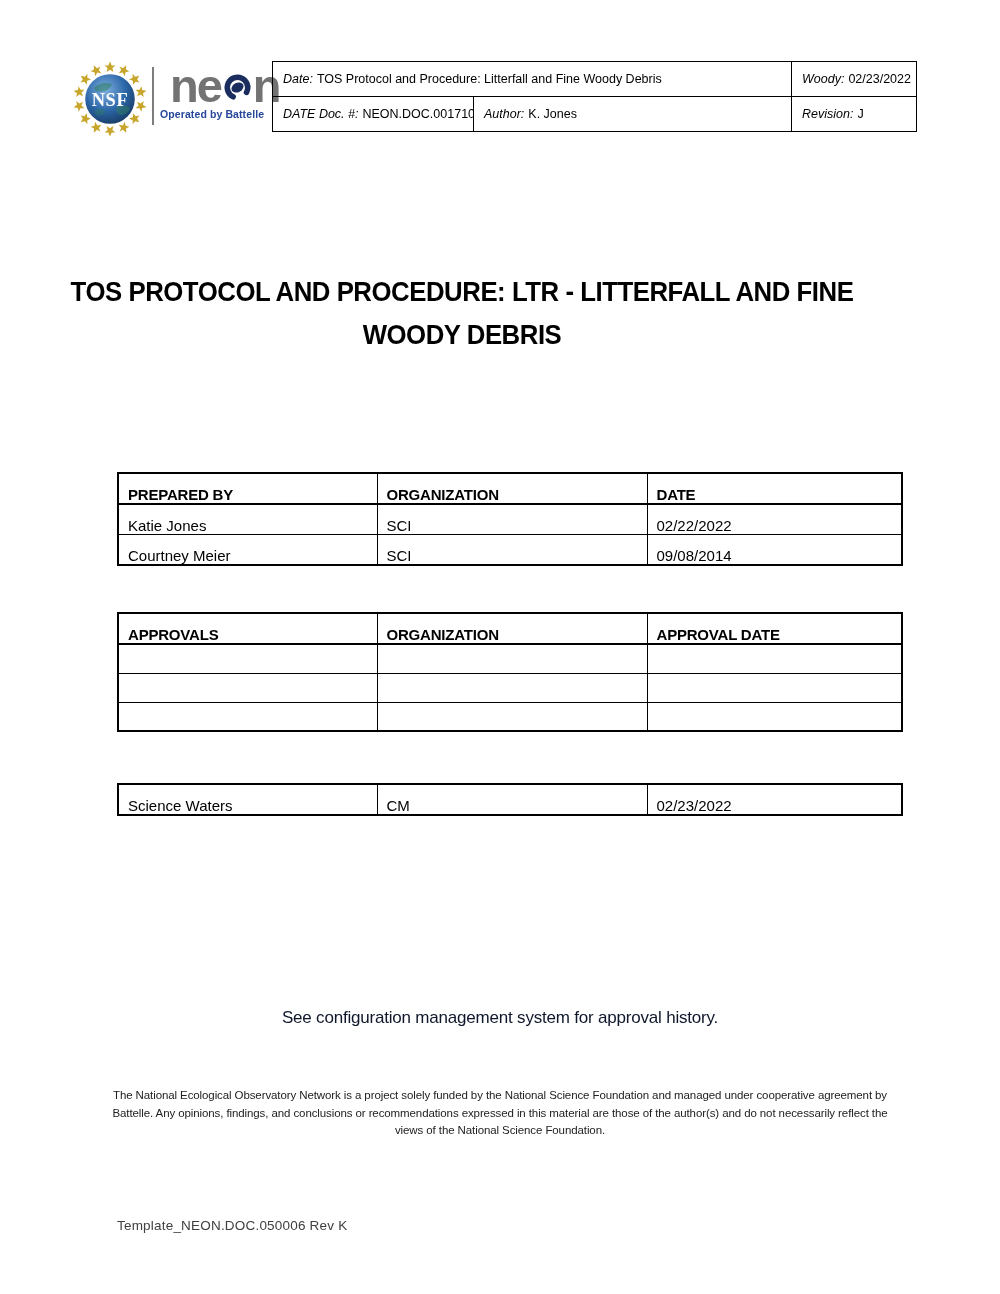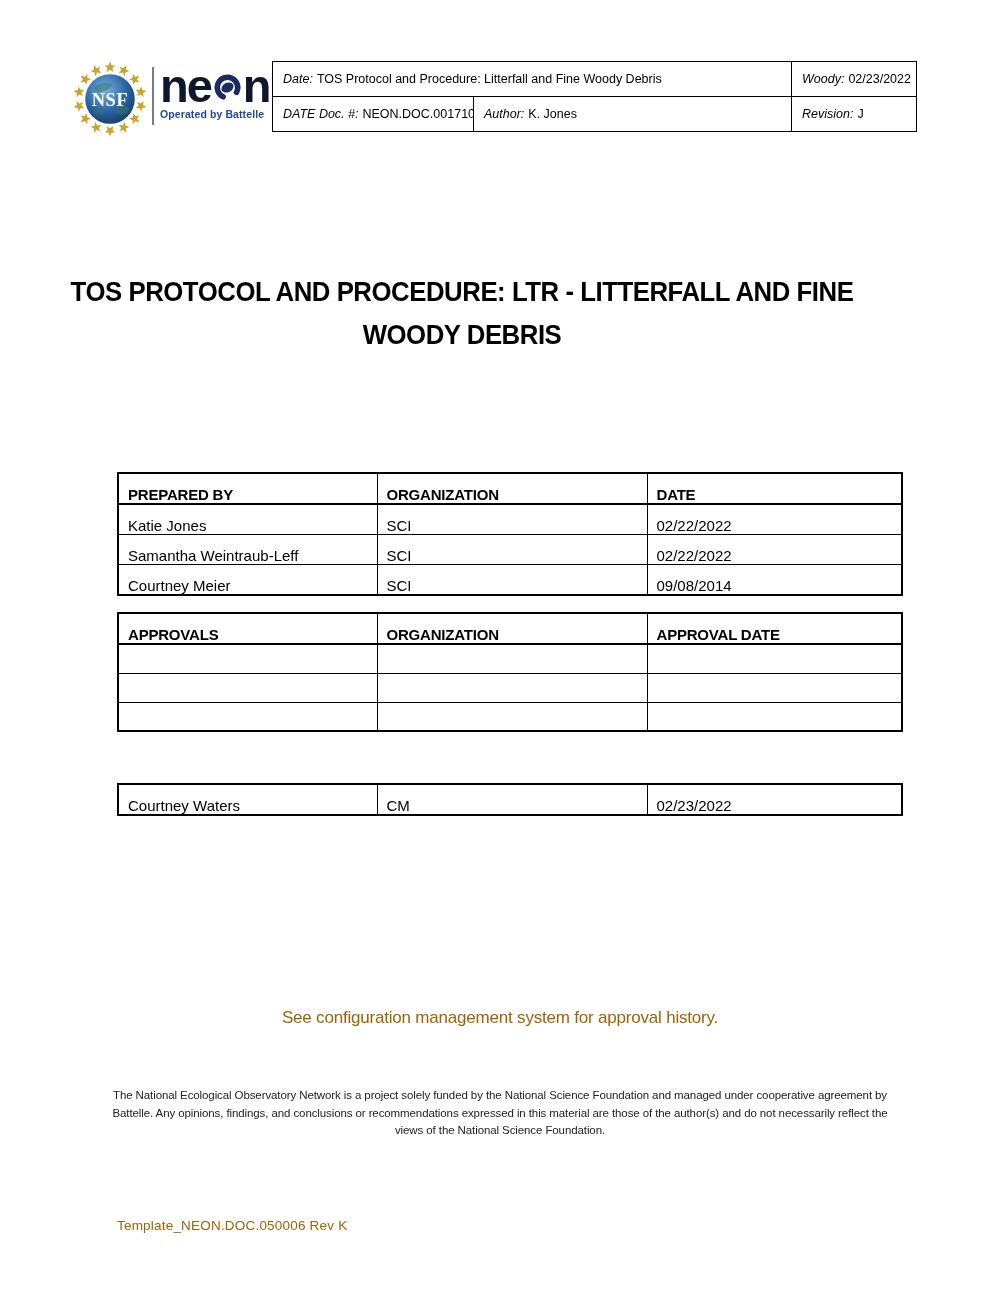--- a/index.html
+++ b/index.html
@@ -58,30 +58,30 @@
     font-size: 15px; padding: 12px 4px 0 9px; white-space: nowrap; overflow: hidden;
   }
   .doc-table tr.hdr td { font-weight: bold; border-bottom: 2px solid #000; letter-spacing: -0.2px; }
   .t-prepared { top: 472px; }
   .t-approvals { top: 612px; }
   .t-released { top: 783px; }
 
   
   .approval-note {
     position: absolute; top: 1008px; left: 0; width: 1000px;
-    text-align: center; font-size: 17px; letter-spacing: -0.2px; color: #a16207;
+    text-align: center; font-size: 17px; letter-spacing: -0.2px; color: #0f172a;
   }
   .disclaimer {
     position: absolute; top: 1087px; left: 104px; width: 792px;
     text-align: center; font-size: 11.5px; line-height: 17.5px; color: #222;
     letter-spacing: -0.1px;
   }
   .template-note {
     position: absolute; left: 117px; top: 1218px;
-    font-size: 13.5px; color: #a16207; letter-spacing: 0.2px;
+    font-size: 13.5px; color: #404040; letter-spacing: 0.2px;
   }
 </style>
 </head>
 <body>
 
 <div class="page">
 
   <div class="nsf-logo">
     <svg viewBox="0 0 74 74" width="78" height="78" aria-hidden="true">
       <defs>
@@ -112,21 +112,21 @@
       <path d="M22,26 q9,-7 17,-3 q-3,7 -11,7 q-7,0 -6,-4z" fill="#2f7d62" opacity="0.55"></path>
       <path d="M44,44 q8,-3 12,2 q-3,7 -10,6 q-5,-4 -2,-8z" fill="#2f7d62" opacity="0.5"></path>
       <path d="M24,47 q6,-2 9,2 q-4,5 -9,3 q-3,-3 0,-5z" fill="#2f7d62" opacity="0.45"></path>
       <text x="37" y="43.5" text-anchor="middle" font-family="Liberation Serif, serif" font-weight="bold" font-size="17.5" fill="#ffffff" letter-spacing="0.5">NSF</text>
     </svg>
   </div>
 
   <div class="logo-divider"></div>
 
   <div class="neon-logo">
-    <div class="neon-word" style="color:#0f172a;">
+    <div class="neon-word" style="color:#737373;margin-left:10px;">
       <span>ne</span>
       <svg class="neon-swirl" viewBox="0 0 34 34" aria-hidden="true">
         <circle cx="17" cy="17" r="12" fill="none" stroke="#1B2D5F" stroke-width="6.5" stroke-dasharray="57 19" stroke-linecap="round" transform="rotate(115 17 17)"></circle>
         <ellipse cx="17" cy="17" rx="7.5" ry="5.5" fill="#1B2D5F" transform="rotate(-28 17 17)"></ellipse>
       </svg>
       <span>n</span>
     </div>
     <div class="neon-tagline" style="color:#25469A;">Operated by Battelle</div>
   </div>
 
@@ -175,25 +175,20 @@
       <td>PREPARED BY</td>
       <td>ORGANIZATION</td>
       <td>DATE</td>
     </tr>
     <tr>
       <td>Katie Jones</td>
       <td>SCI</td>
       <td>02/22/2022</td>
     </tr>
     <tr>
-      <td>Samantha Weintraub-Leff</td>
-      <td>SCI</td>
-      <td>02/22/2022</td>
-    </tr>
-    <tr>
       <td>Courtney Meier</td>
       <td>SCI</td>
       <td>09/08/2014</td>
     </tr>
   </tbody>
     </table>
 
   <table class="doc-table t-approvals">
     <colgroup>
         <col style="width:259px">
@@ -225,21 +220,21 @@
     </table>
 
   <table class="doc-table t-released">
     <colgroup>
         <col style="width:259px">
         <col style="width:270px">
         <col style="width:255px">
       </colgroup>
     <tbody>
     <tr>
-      <td>Courtney Waters</td>
+      <td>Science Waters</td>
       <td>CM</td>
       <td>02/23/2022</td>
     </tr>
   </tbody>
     </table>
 
   <div class="approval-note">See configuration management system for approval history.</div>
 
   <div class="disclaimer">The National Ecological Observatory Network is a project solely funded by the National Science Foundation and managed under cooperative agreement by Battelle. Any opinions, findings, and conclusions or recommendations expressed in this material are those of the author(s) and do not necessarily reflect the views of the National Science Foundation.</div>
 

